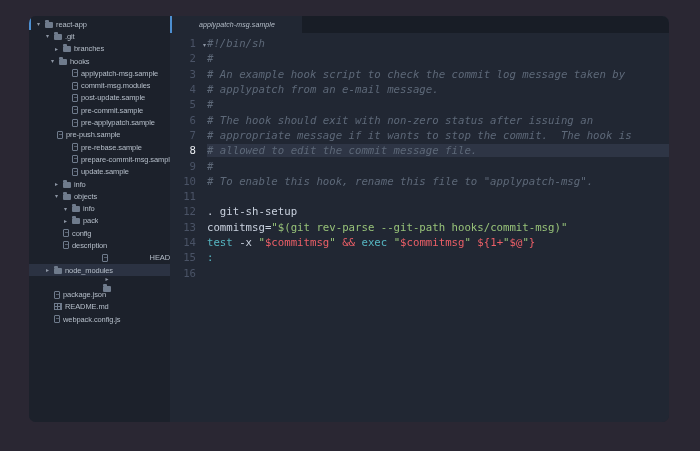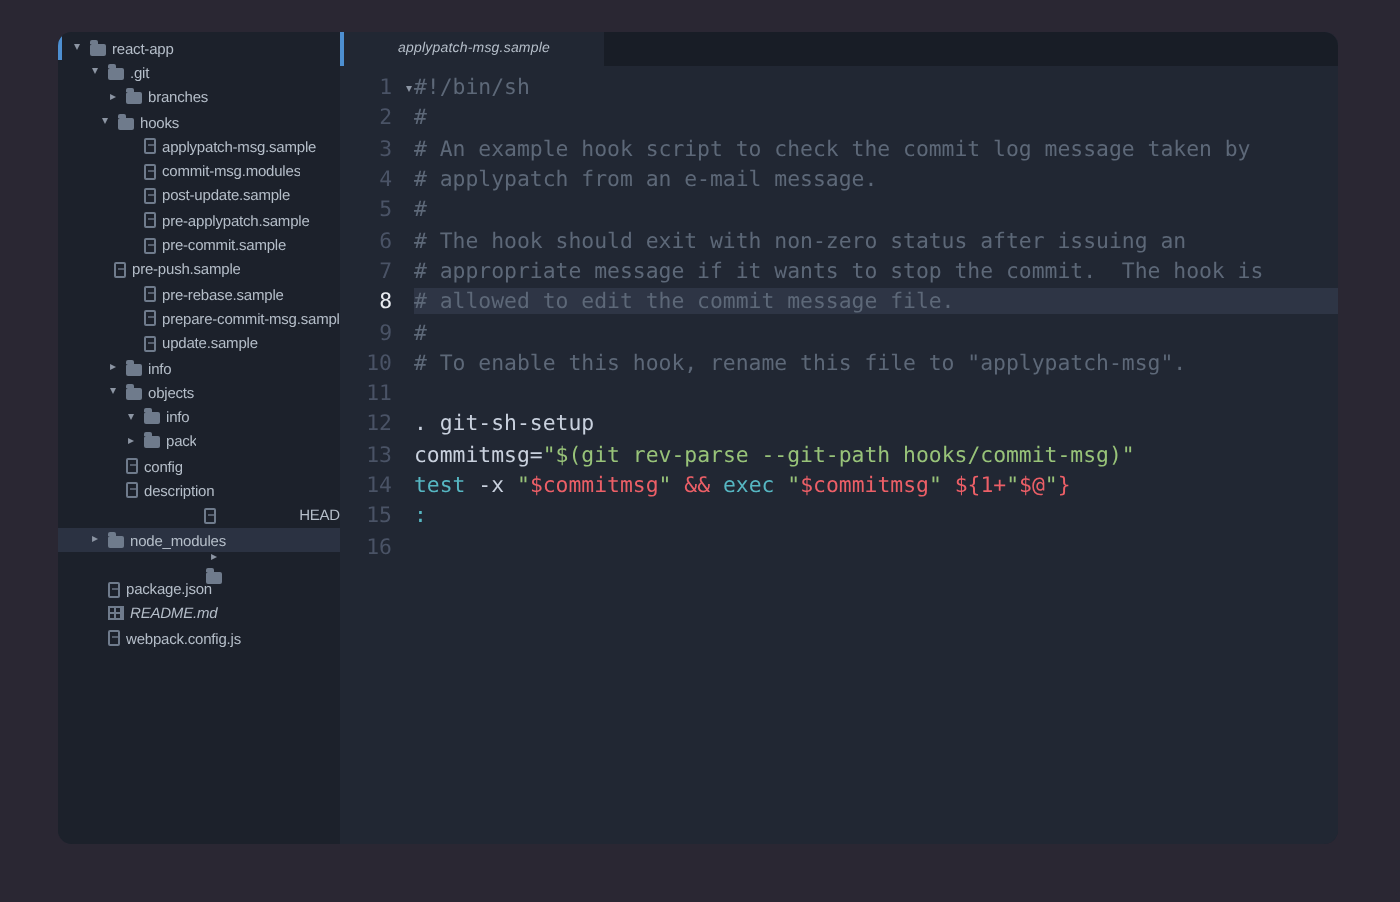--- a/index.html
+++ b/index.html
@@ -41,21 +41,21 @@
   .tab-title{font-size:7px;font-style:italic;color:var(--tab-text);letter-spacing:.1px;}
   .code{flex:1;padding-top:3px;font-family:"DejaVu Sans Mono",monospace;font-size:10.7px;overflow:hidden;}
   .line{display:flex;align-items:center;height:15.3px;}
   .gutter{width:37px;flex:none;text-align:right;padding-right:11px;position:relative;
     color:var(--gutter);font-size:10.7px;}
   .fold{position:absolute;right:1px;top:50%;transform:translateY(-50%);
     font-size:6px;color:var(--chevron);font-family:"Liberation Sans",sans-serif;}
   .content{flex:1;white-space:pre;min-width:0;}
   .line.active .content{background:var(--active-line-bg);}
   .line.active .gutter{color:var(--gutter-active);}
-  .tok.comment{color:var(--comment);}
+  .tok.comment{color:var(--comment);font-style:italic;}
   .tok.fg{color:var(--fg);}
   .tok.green{color:var(--green);}
   .tok.red{color:var(--red);}
   .tok.cyan{color:var(--cyan);}
 </style>
 </head>
 <body>
 
 <div class="window">
   <aside class="sidebar" id="tree">
@@ -90,27 +90,27 @@
         <span class="tlabel">commit-msg.modules</span>
       </div>
       <div class="trow" style="padding-left: 33px;">
         <span class="chev"></span>
         <span class="tree-icon file-icon"></span>
         <span class="tlabel">post-update.sample</span>
       </div>
       <div class="trow" style="padding-left: 33px;">
         <span class="chev"></span>
         <span class="tree-icon file-icon"></span>
+        <span class="tlabel">pre-commit.sample</span>
+      </div>
+      <div class="trow" style="padding-left: 33px;">
+        <span class="chev"></span>
+        <span class="tree-icon file-icon"></span>
         <span class="tlabel">pre-applypatch.sample</span>
       </div>
-      <div class="trow" style="padding-left: 33px;">
-        <span class="chev"></span>
-        <span class="tree-icon file-icon"></span>
-        <span class="tlabel">pre-commit.sample</span>
-      </div>
       <div class="trow" style="padding-left: 18px;">
         <span class="chev"></span>
         <span class="tree-icon file-icon"></span>
         <span class="tlabel">pre-push.sample</span>
       </div>
       <div class="trow" style="padding-left: 33px;">
         <span class="chev"></span>
         <span class="tree-icon file-icon"></span>
         <span class="tlabel">pre-rebase.sample</span>
       </div>
@@ -167,21 +167,21 @@
       <div class="trow" style="padding-left: 15px; flex-direction: column;">
         <span class="chev">▸</span>
         <span class="tree-icon folder-icon"></span>
         <span class="tlabel">src</span>
       </div>
       <div class="trow" style="padding-left: 15px;">
         <span class="chev"></span>
         <span class="tree-icon file-icon"></span>
         <span class="tlabel">package.json</span>
       </div>
-      <div class="trow" style="padding-left: 15px; font-style: italic;">
+      <div class="trow" style="padding-left: 15px;">
         <span class="chev"></span>
         <span class="tree-icon markdown-icon"></span>
         <span class="tlabel">README.md</span>
       </div>
       <div class="trow" style="padding-left: 15px;">
         <span class="chev"></span>
         <span class="tree-icon file-icon"></span>
         <span class="tlabel">webpack.config.js</span>
       </div>
     </aside>

